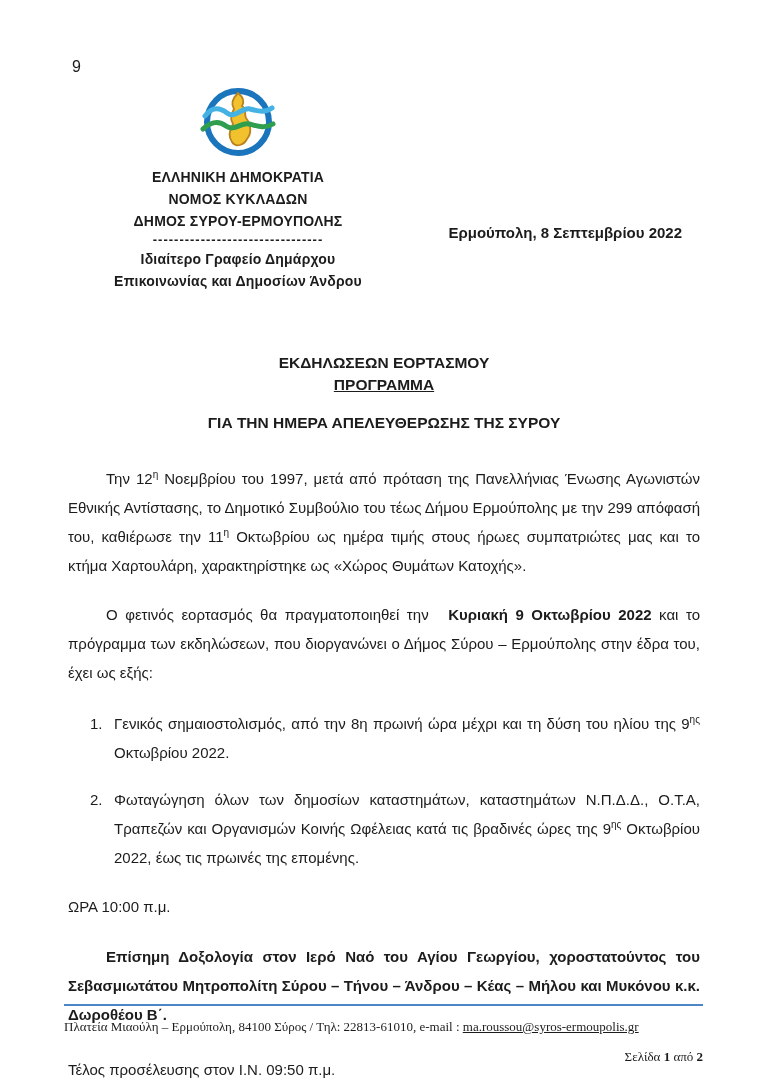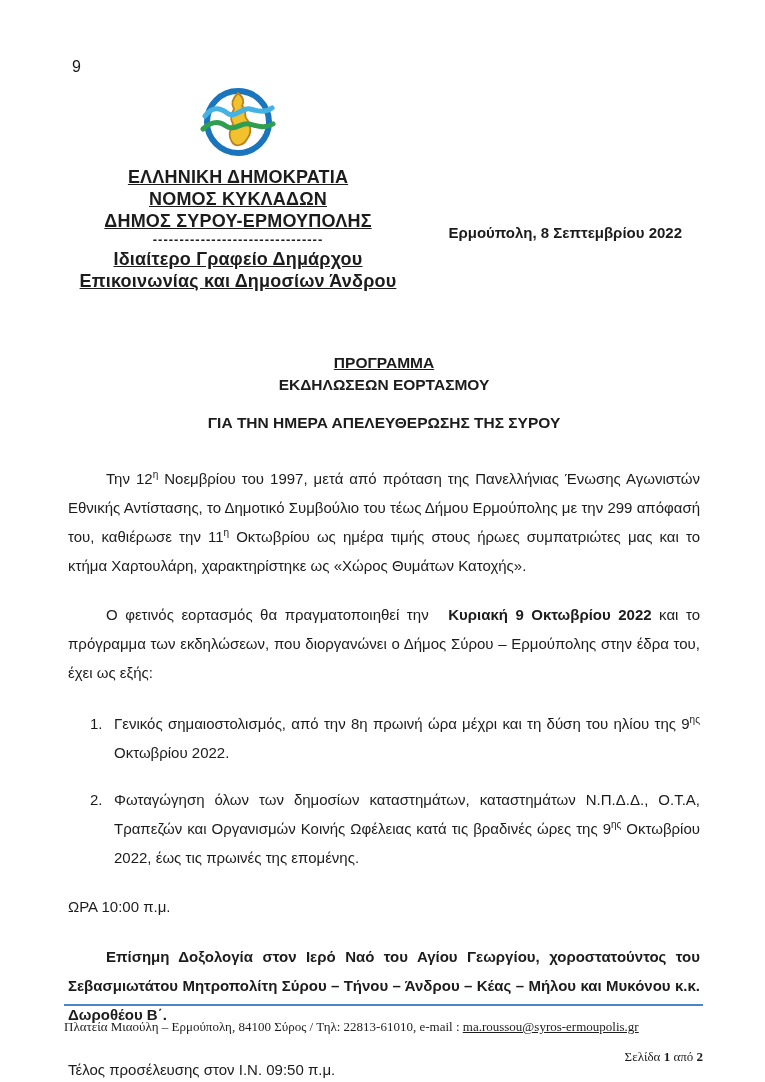--- a/index.html
+++ b/index.html
@@ -20,24 +20,23 @@
     margin-left: 4px;
   }
   .header-area { position: relative; margin-top: 6px; }
   .header-left {
     width: 340px;
     text-align: center;
   }
   .logo-wrap { width: 76px; margin: 0 auto 2px auto; }
   .org-line, .office-line {
     font-weight: bold;
-    font-size: 18px;
+    font-size: 14px;
     line-height: 22px;
     letter-spacing: 0.2px;
-    text-decoration: underline;
   }
   .divider-dashes {
     font-weight: bold;
     font-size: 13px;
     line-height: 16px;
     letter-spacing: 1px;
     white-space: nowrap;
     overflow: hidden;
   }
   .date-line {
@@ -149,22 +148,22 @@
       <div class="org-line">ΝΟΜΟΣ ΚΥΚΛΑΔΩΝ</div>
       <div class="org-line">ΔΗΜΟΣ ΣΥΡΟΥ-ΕΡΜΟΥΠΟΛΗΣ</div>
       <div class="divider-dashes">--------------------------------</div>
       <div class="office-line">Ιδιαίτερο Γραφείο Δημάρχου</div>
       <div class="office-line">Επικοινωνίας και Δημοσίων Άνδρου</div>
     </div>
     <div class="date-line">Ερμούπολη, 8 Σεπτεμβρίου 2022</div>
   </div>
 
   <div class="title-block">
+    <div class="title-line">ΕΚΔΗΛΩΣΕΩΝ ΕΟΡΤΑΣΜΟΥ</div>
     <div class="title-line underlined">ΠΡΟΓΡΑΜΜΑ</div>
-    <div class="title-line">ΕΚΔΗΛΩΣΕΩΝ ΕΟΡΤΑΣΜΟΥ</div>
     <div class="title-gap"></div>
     <div class="title-line">ΓΙΑ ΤΗΝ ΗΜΕΡΑ ΑΠΕΛΕΥΘΕΡΩΣΗΣ ΤΗΣ ΣΥΡΟΥ</div>
   </div>
 
   <p class="para p1"><span>Την 12</span><sup class="ord">η</sup><span> Νοεμβρίου του 1997, μετά από πρόταση της Πανελλήνιας Ένωσης Αγωνιστών Εθνικής Αντίστασης, το Δημοτικό Συμβούλιο του τέως Δήμου Ερμούπολης με την 299 απόφασή του, καθιέρωσε την 11</span><sup class="ord">η</sup><span> Οκτωβρίου ως ημέρα τιμής στους ήρωες συμπατριώτες μας και το κτήμα Χαρτουλάρη, χαρακτηρίστηκε ως «Χώρος Θυμάτων Κατοχής».</span></p>
 
   <p class="para p2"><span>Ο φετινός εορτασμός θα πραγματοποιηθεί την </span><span class="bold">Κυριακή 9 Οκτωβρίου 2022</span><span> και το πρόγραμμα των εκδηλώσεων, που διοργανώνει ο Δήμος Σύρου – Ερμούπολης στην έδρα του, έχει ως εξής:</span></p>
 
   <div class="list">
     <div class="list-item">

